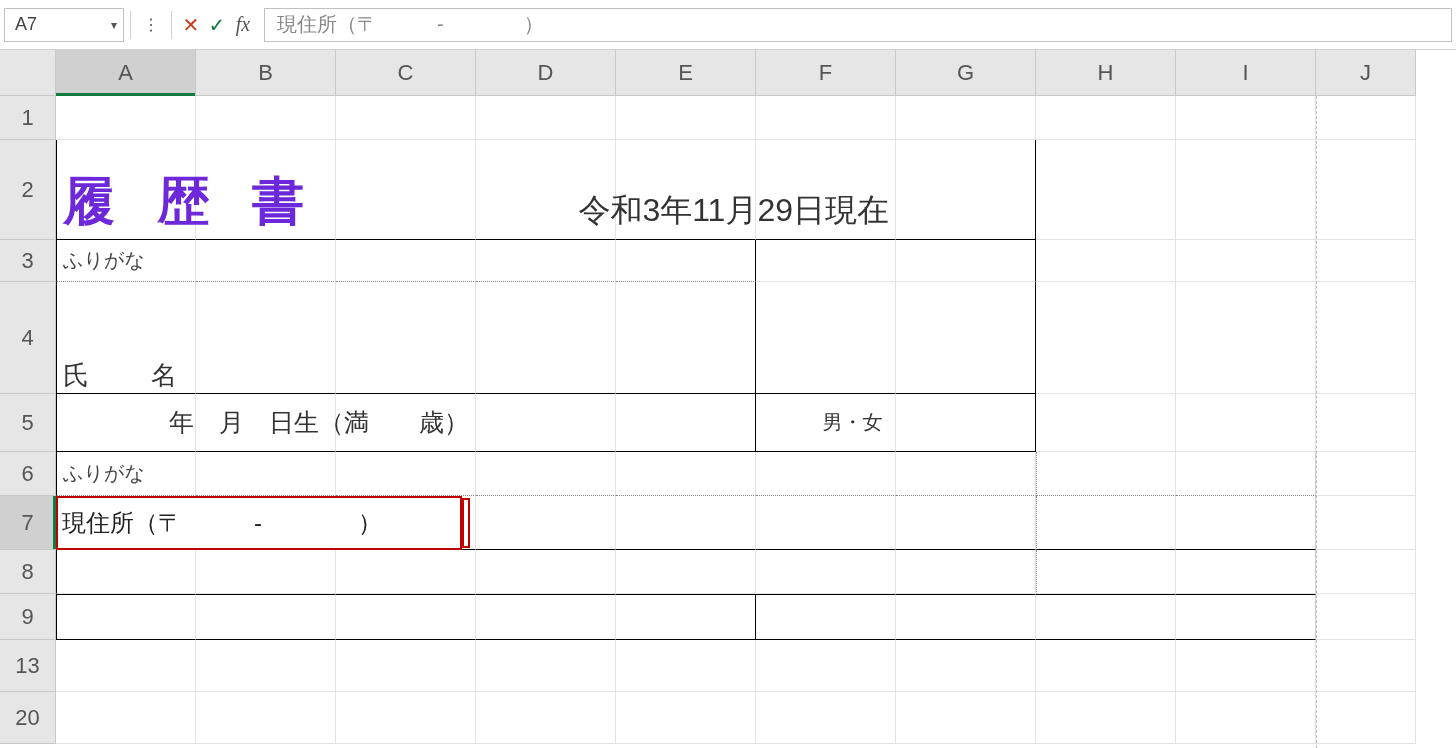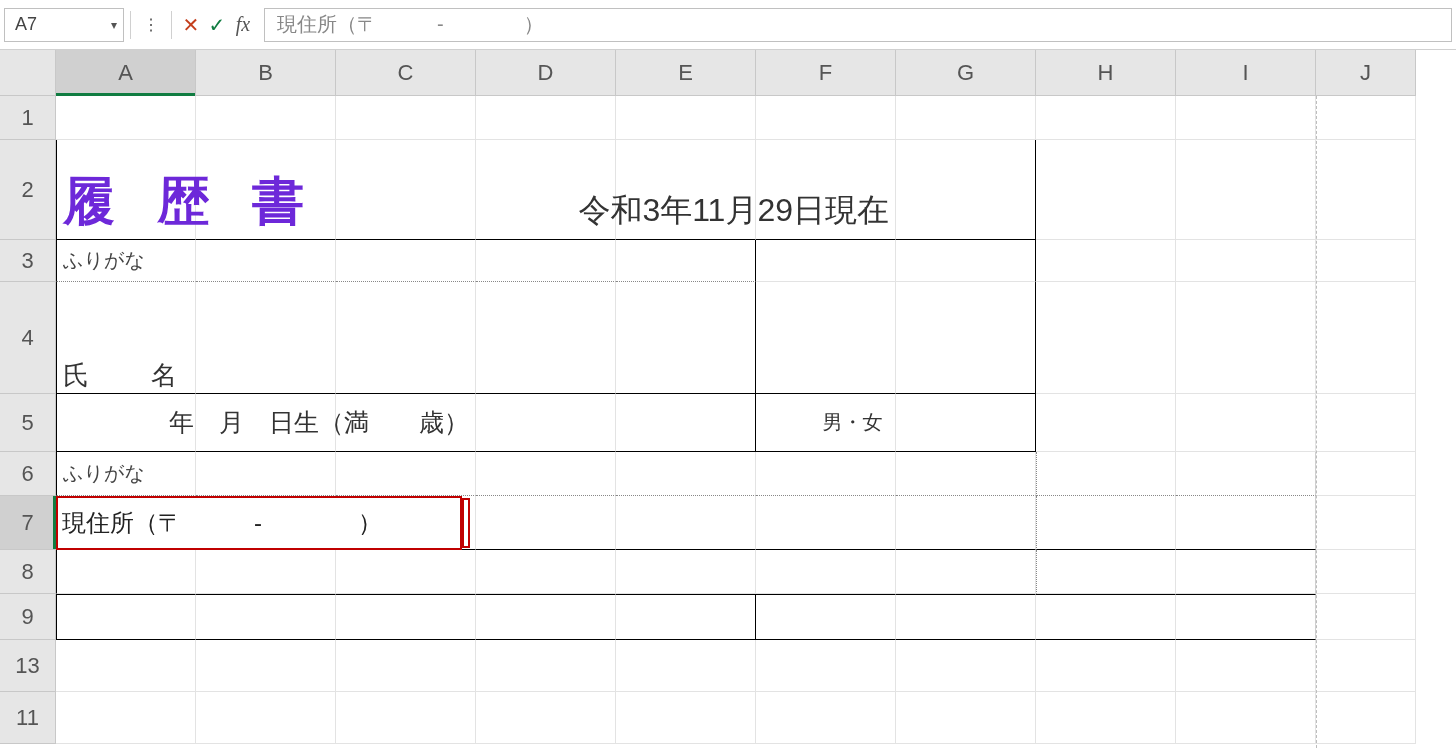--- a/index.html
+++ b/index.html
@@ -297,21 +297,21 @@
       <div class="rowhdr h8">
           <span>8</span>
         </div>
       <div class="rowhdr h9">
           <span>9</span>
         </div>
       <div class="rowhdr h10">
           <span>13</span>
         </div>
       <div class="rowhdr h11">
-          <span>11</span>
+          <span>20</span>
         </div>
     </div>
 
     <div class="print-margin" style="top:46px;"></div>
 
     <div class="rows">
 
       <div class="row">
         <div class="cell wA h1"></div>
         <div class="cell wB h1"></div>

